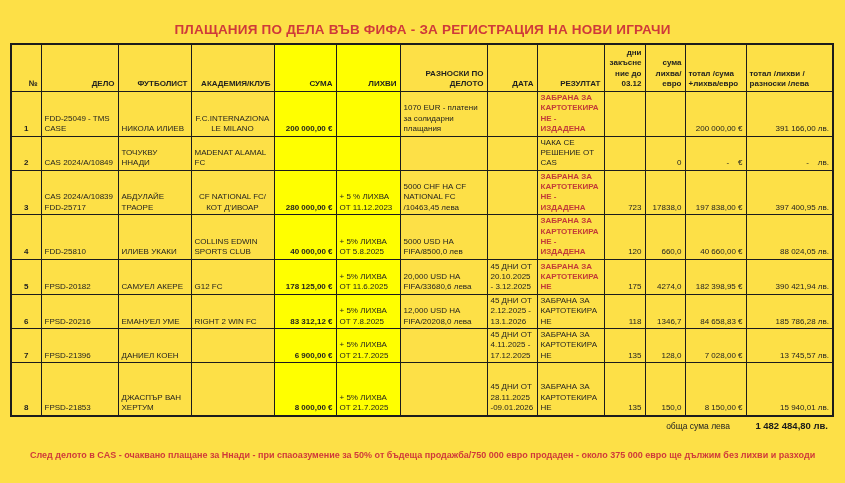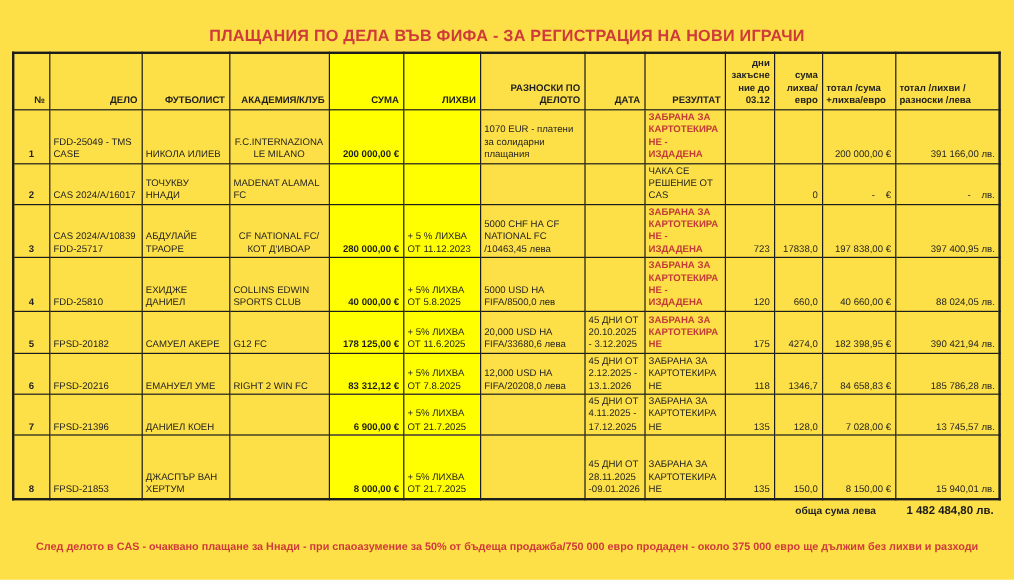--- a/index.html
+++ b/index.html
@@ -31,21 +31,21 @@
   th{font-weight:bold;text-align:right;}
   th.col-toteur, th.col-totlv{text-align:left;}
   .yellow{background:var(--highlight-yellow);}
   td.col-num{text-align:center;font-weight:bold;}
   td.col-sum{text-align:right;font-weight:bold;}
   td.col-days, td.col-inteur, td.col-toteur, td.col-totlv{text-align:right;}
   tr.row-1 td.col-club, tr.row-3 td.col-club{text-align:center;}
   td.result-red{color:var(--result-red);font-weight:bold;}
   .totals{margin:3px 0 0 10px;width:818px;}
   .total-line{display:flex;justify-content:flex-end;align-items:baseline;height:15px;}
-  .tlabel{font-size:8.5px;color:#222;font-weight:bold;}
+  .tlabel{font-size:8.5px;color:#222;}
   .tval{width:98px;text-align:right;font-weight:bold;font-size:9.5px;color:#1a1a1a;}
   .note{margin:15px 0 0 30px;color:var(--accent-red);font-size:9px;font-weight:bold;}
   .note-body{margin-top:4px;}
 </style>
 </head>
 <body>
 
 <div class="canvas">
 
   <div class="title">ПЛАЩАНИЯ ПО ДЕЛА ВЪВ ФИФА - ЗА РЕГИСТРАЦИЯ НА НОВИ ИГРАЧИ</div>
@@ -94,21 +94,21 @@
           <td class="col-expenses">1070 EUR - платени за солидарни плащания</td>
           <td class="col-date"></td>
           <td class="col-result result-red">ЗАБРАНА ЗА КАРТОТЕКИРАНЕ - ИЗДАДЕНА</td>
           <td class="col-days"></td>
           <td class="col-inteur"></td>
           <td class="col-toteur">200 000,00 €</td>
           <td class="col-totlv">391 166,00 лв.</td>
         </tr>
         <tr class="row-2" style="height: 31px;">
           <td class="col-num">2</td>
-          <td class="col-case">CAS 2024/A/16017</td>
+          <td class="col-case">CAS 2024/A/10849</td>
           <td class="col-player">ТОЧУКВУ ННАДИ</td>
           <td class="col-club">MADENAT ALAMAL FC</td>
           <td class="col-sum yellow"></td>
           <td class="col-interest yellow"></td>
           <td class="col-expenses"></td>
           <td class="col-date"></td>
           <td class="col-result">ЧАКА СЕ РЕШЕНИЕ ОТ CAS</td>
           <td class="col-days"></td>
           <td class="col-inteur">0</td>
           <td class="col-toteur">-&nbsp;&nbsp;&nbsp;&nbsp;€</td>
@@ -125,21 +125,21 @@
           <td class="col-date"></td>
           <td class="col-result result-red">ЗАБРАНА ЗА КАРТОТЕКИРАНЕ - ИЗДАДЕНА</td>
           <td class="col-days">723</td>
           <td class="col-inteur">17838,0</td>
           <td class="col-toteur">197 838,00 €</td>
           <td class="col-totlv">397 400,95 лв.</td>
         </tr>
         <tr class="row-4" style="height: 30px;">
           <td class="col-num">4</td>
           <td class="col-case">FDD-25810</td>
-          <td class="col-player">ЕХИДЖЕ ДАНИЕЛ</td>
+          <td class="col-player">ИЛИЕВ УКАКИ</td>
           <td class="col-club">COLLINS EDWIN SPORTS CLUB</td>
           <td class="col-sum yellow">40 000,00 €</td>
           <td class="col-interest yellow">+ 5% ЛИХВА ОТ 5.8.2025</td>
           <td class="col-expenses">5000 USD НА FIFA/8500,0 лев</td>
           <td class="col-date"></td>
           <td class="col-result result-red">ЗАБРАНА ЗА КАРТОТЕКИРАНЕ - ИЗДАДЕНА</td>
           <td class="col-days">120</td>
           <td class="col-inteur">660,0</td>
           <td class="col-toteur">40 660,00 €</td>
           <td class="col-totlv">88 024,05 лв.</td>

